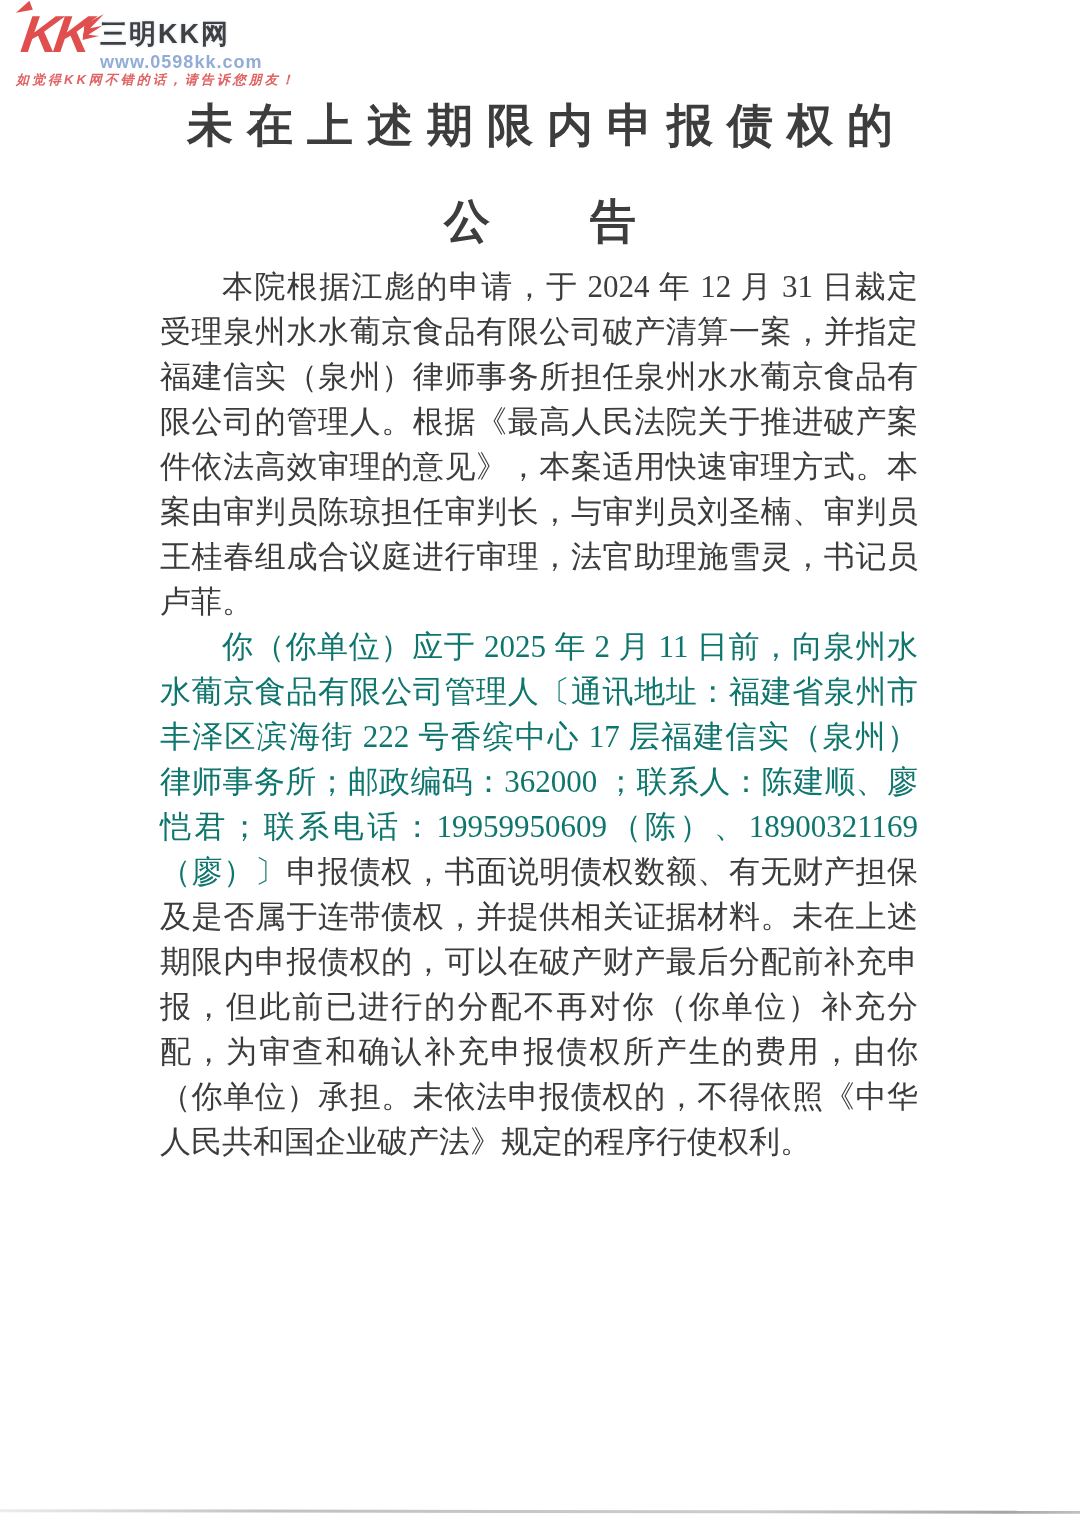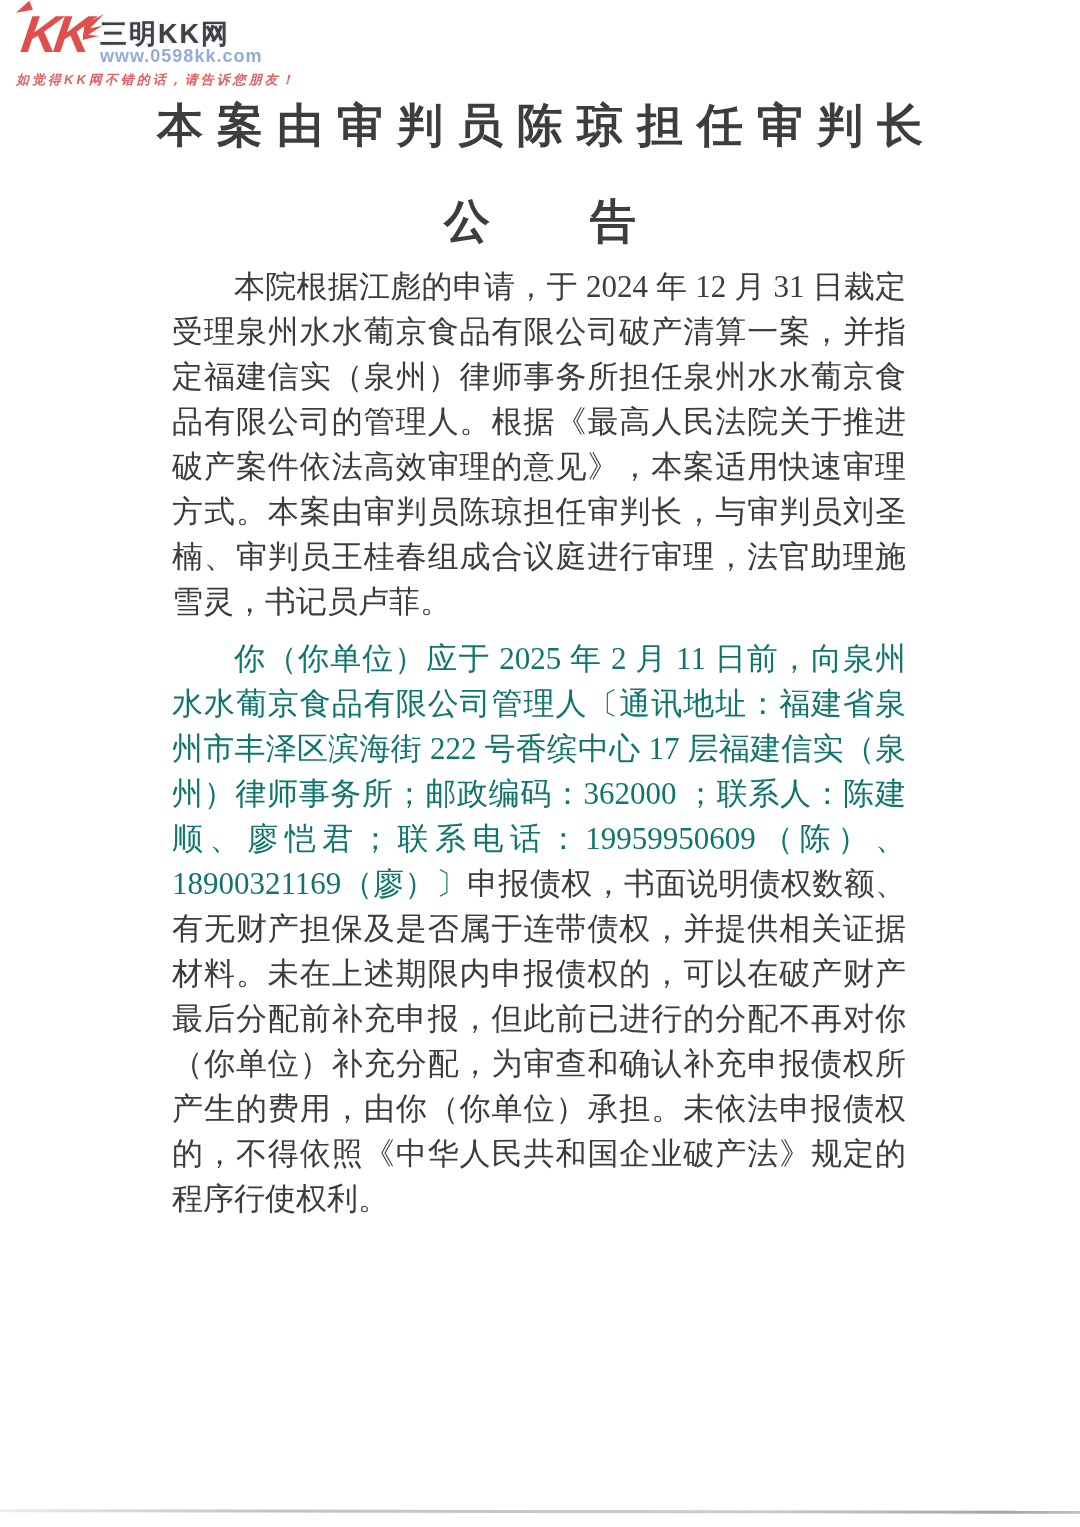--- a/index.html
+++ b/index.html
@@ -37,21 +37,21 @@
     clip-path:polygon(0 40%, 100% 0, 35% 55%, 100% 45%, 30% 80%, 90% 85%, 0 100%);
   }
   .site-name {
     position:absolute; left:100px; top:20px;
     font-family:"Liberation Sans","DejaVu Sans",sans-serif;
     font-weight:bold; font-size:27px; line-height:1.1;
     color:#404040; letter-spacing:2px;
     text-shadow:0 0 3px #ccd9ee;
   }
   .site-url {
-    position:absolute; left:100px; top:46px;
+    position:absolute; left:100px; top:52px;
     font-family:"Liberation Sans","DejaVu Sans",sans-serif;
     font-weight:bold; font-size:18px; color:#92acd8; letter-spacing:1px;
   }
   .slogan {
     position:absolute; left:16px; top:71px;
     font-family:"Liberation Sans","DejaVu Sans",sans-serif;
     font-size:13px; color:#e06262; letter-spacing:3px;
     font-style:italic;
     font-weight:bold;
   }
@@ -77,21 +77,21 @@
     color:#3c3c3c;
   }
   .body-text {
     margin:16px 0 0 160px;
     width:758px;
     font-size:31px;
     line-height:45px;
     text-align:justify;
     color:#3c3c3c;
   }
-  .para { margin:12px; text-indent:2em; }
+  .para { margin:0; text-indent:2em; }
   .bold-run { font-weight:normal; color:#0f766e; }
 
   
   .scan-edge {
     position:absolute; left:0; top:1510px; width:100%; height:3px;
     background:linear-gradient(to right,#ececec,#c2c2c2 25%,#cccccc 70%,#a4a4a4 93%,#c0c0c0);
     transform:rotate(0.08deg);
   }
 </style>
 </head>
@@ -99,21 +99,21 @@
 
 <div class="page">
 
   <div class="logo">
     <div class="kk-mark">KK</div>
     <div class="site-name">三明KK网</div>
     <div class="site-url">www.0598kk.com</div>
     <div class="slogan">如觉得KK网不错的话，请告诉您朋友！</div>
   </div>
 
-  <h1 class="court-name">本案由审判员陈琼担任审判长</h1>
+  <h1 class="court-name">未在上述期限内申报债权的</h1>
 
   <div class="doc-type">
     <span>公</span>
     <span>告</span>
   </div>
 
 
   <div class="body-text">
     <p class="para"><span class="plain-run">本院根据江彪的申请，于 2024 年 12 月 31 日裁定受理泉州水水葡京食品有限公司破产清算一案，并指定福建信实（泉州）律师事务所担任泉州水水葡京食品有限公司的管理人。根据《最高人民法院关于推进破产案件依法高效审理的意见》，本案适用快速审理方式。本案由审判员陈琼担任审判长，与审判员刘圣楠、审判员王桂春组成合议庭进行审理，法官助理施雪灵，书记员卢菲。</span></p>
     <p class="para"><span class="bold-run">你（你单位）应于 2025 年 2 月 11 日前，向泉州水水葡京食品有限公司管理人〔通讯地址：福建省泉州市丰泽区滨海街 222 号香缤中心 17 层福建信实（泉州）律师事务所；邮政编码：362000 ；联系人：陈建顺、廖恺君；联系电话：19959950609（陈）、18900321169（廖）〕</span><span class="plain-run">申报债权，书面说明债权数额、有无财产担保及是否属于连带债权，并提供相关证据材料。未在上述期限内申报债权的，可以在破产财产最后分配前补充申报，但此前已进行的分配不再对你（你单位）补充分配，为审查和确认补充申报债权所产生的费用，由你（你单位）承担。未依法申报债权的，不得依照《中华人民共和国企业破产法》规定的程序行使权利。</span></p>

